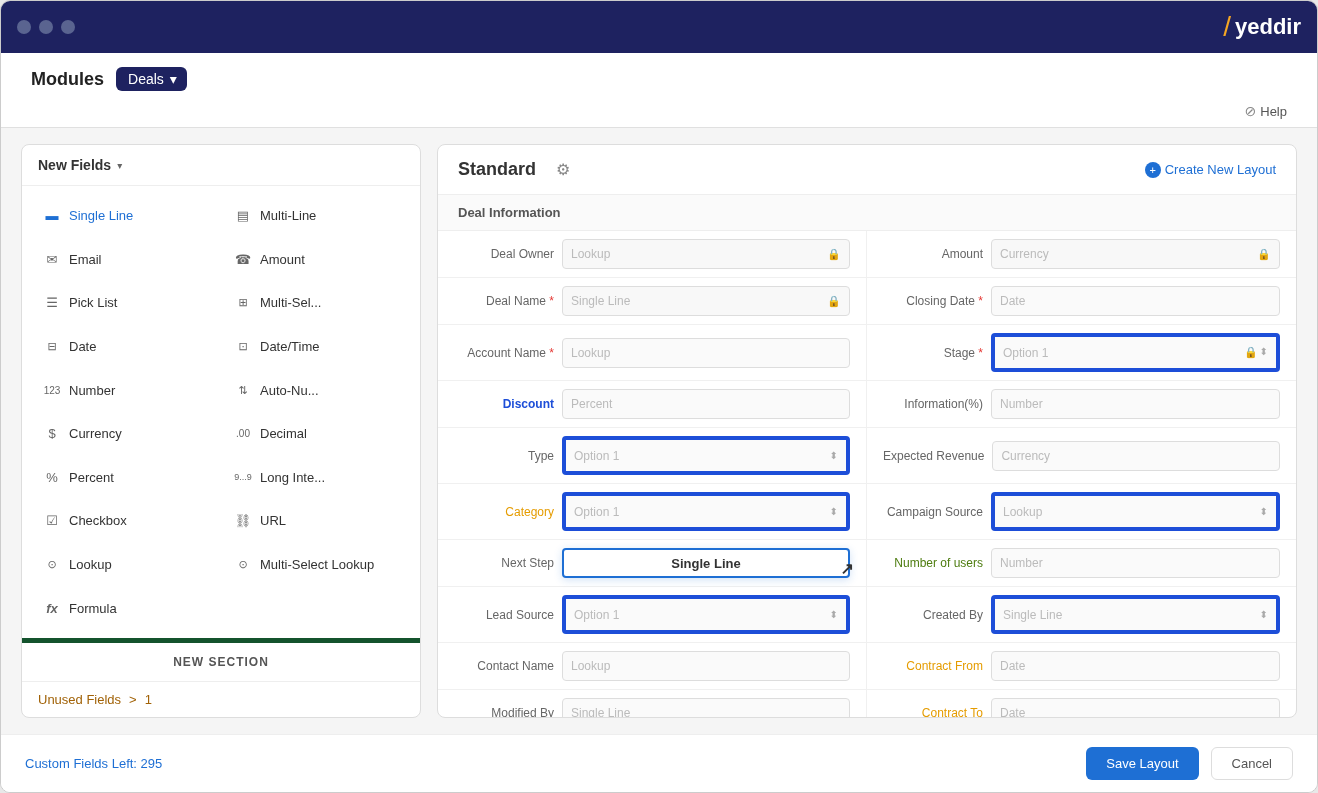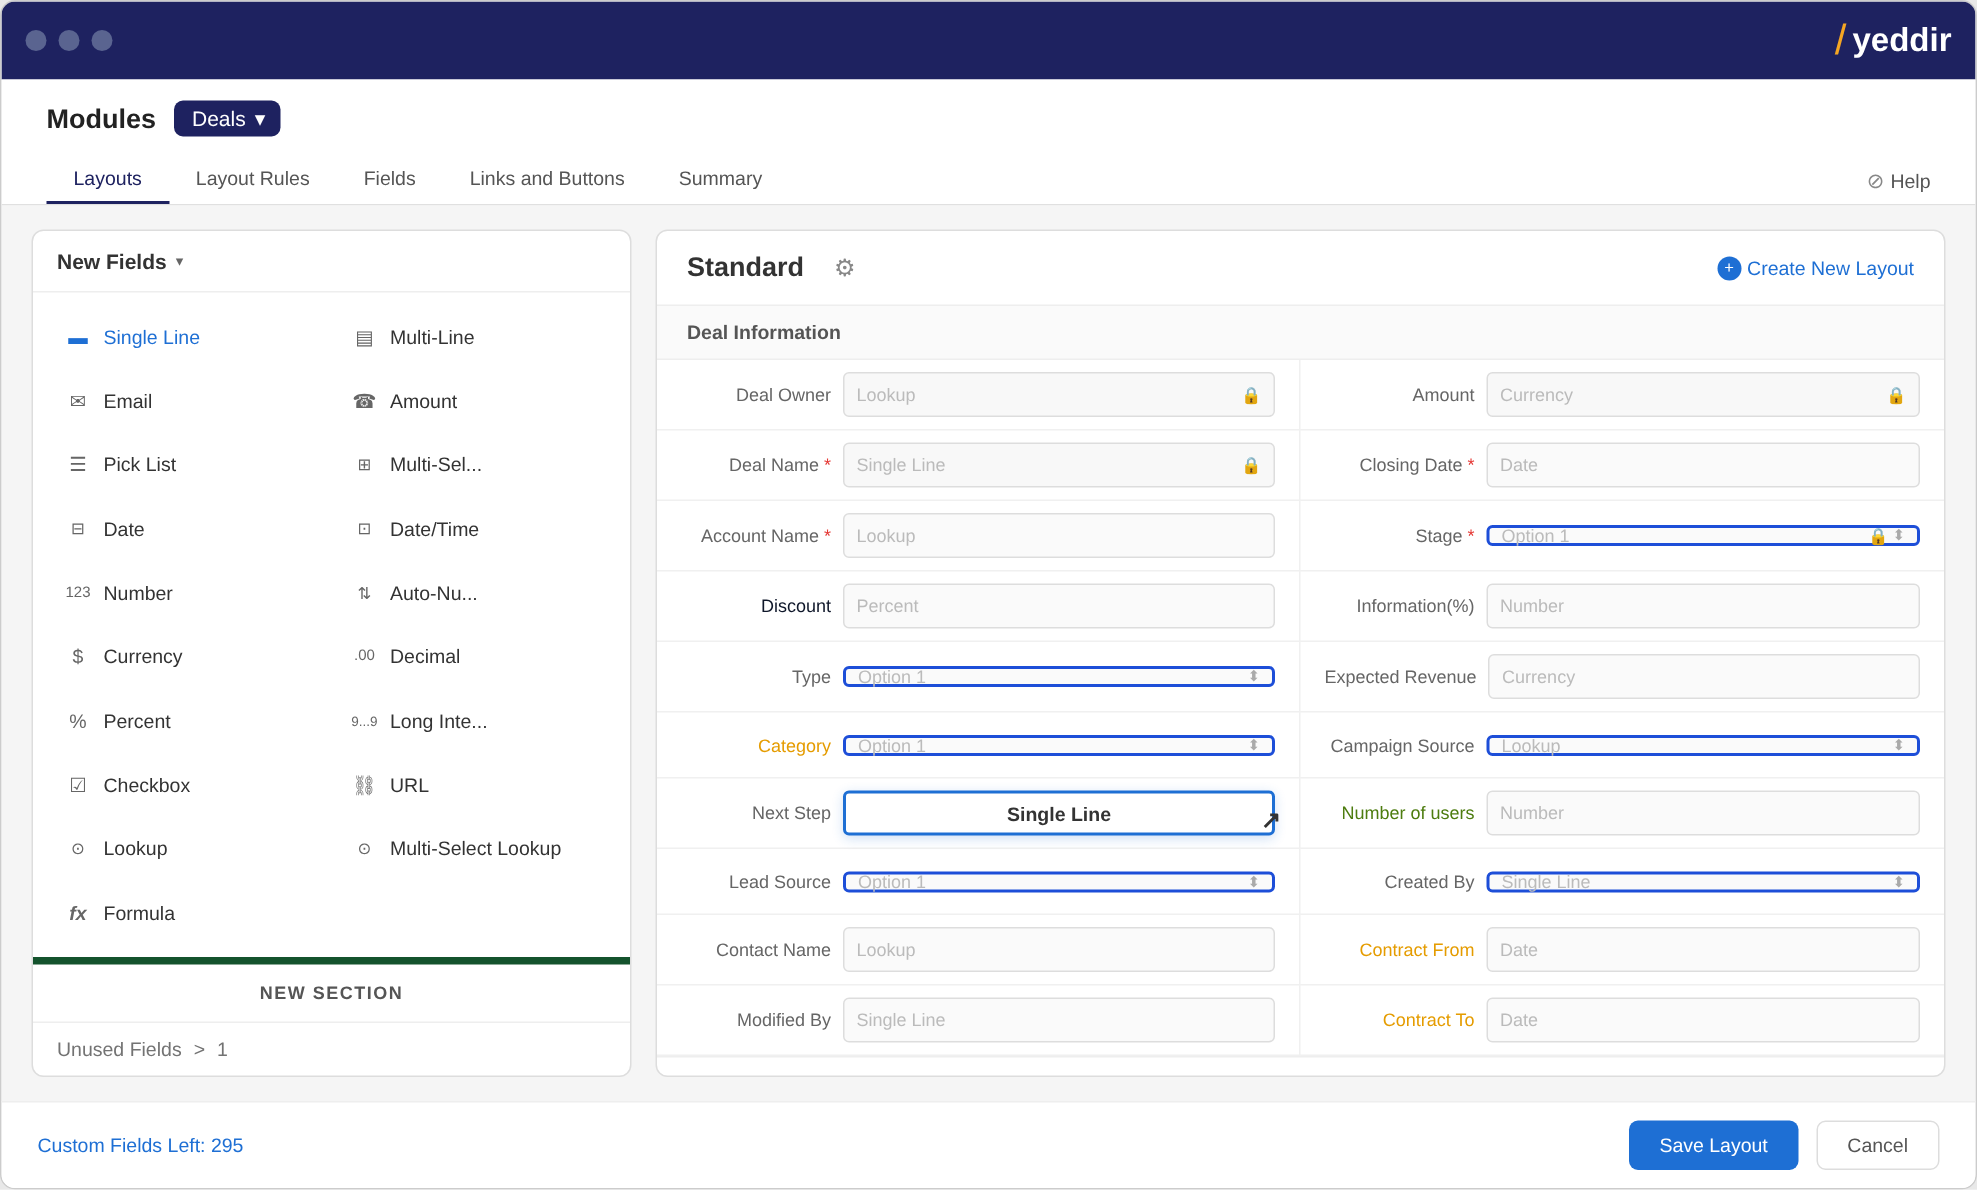--- a/index.html
+++ b/index.html
@@ -178,21 +178,21 @@
       font-size: 12px;
       font-weight: 600;
       color: #555;
       letter-spacing: 1px;
       cursor: pointer;
     }
     .unused-fields {
       border-top: 1px solid #eee;
       padding: 10px 16px;
       font-size: 13px;
-      color: #737373;
+      color: #a16207;
       display: flex;
       align-items: center;
       gap: 4px;
       cursor: pointer;
     }
     .right-panel {
       flex: 1;
       background: #fff;
       border-radius: 8px;
       border: 1px solid #ddd;
@@ -281,22 +281,22 @@
     }
     .field-input.locked {
       background: #f8f8f8;
     }
     .lock-icon {
       font-size: 11px;
       color: #bbb;
     }
     .field-input-select {
       flex: 1;
-      height: 14px;
-      border: 2px solid #1d4ed8;
+      height: 39px;
+      border: 4px solid #1d4ed8;
       border-radius: 4px;
       padding: 0 8px;
       font-size: 12px;
       color: #bbb;
       background: #fafafa;
       display: flex;
       align-items: center;
       justify-content: space-between;
     }
     .drop-arrow {
@@ -382,27 +382,20 @@
 
   <div class="top-bar">
     <div class="modules-row">
       <span class="modules-label">Modules</span>
       <button class="deals-dropdown">
         <span>Deals</span>
         <span>▾</span>
       </button>
     </div>
     <div style="display:flex; align-items:flex-end;">
-      <div class="nav-tabs">
-        <div class="nav-tab active">Layouts</div>
-        <div class="nav-tab">Layout Rules</div>
-        <div class="nav-tab">Fields</div>
-        <div class="nav-tab">Links and Buttons</div>
-        <div class="nav-tab">Summary</div>
-      </div>
       <div class="help-btn" style="margin-left:auto; padding-bottom:8px;">
         <span style="font-size:14px; color:#888;">⊘</span>
         <span>Help</span>
       </div>
     </div>
   </div>
 
   <div class="main-content">
 
     <div class="left-panel">
@@ -564,21 +557,21 @@
             <div class="field-input-select">
               <span style="color:#bbb;font-size:12px;">Option 1</span>
               <span style="display:flex;gap:2px;">
                 <span class="lock-icon">🔒</span>
                 <span class="drop-arrow">⬍</span>
               </span>
             </div>
           </div>
 
           <div class="form-cell">
-            <span class="field-label highlight" style="color:#0f172a;">Discount</span>
+            <span class="field-label highlight" style="color:#1d4ed8;font-weight:bold;">Discount</span>
             <div class="field-input">
               <span style="color:#bbb;font-size:12px;">Percent</span>
             </div>
           </div>
           <div class="form-cell">
             <span class="field-label">Information(%)</span>
             <div class="field-input">
               <span style="color:#bbb;font-size:12px;">Number</span>
             </div>
           </div>

